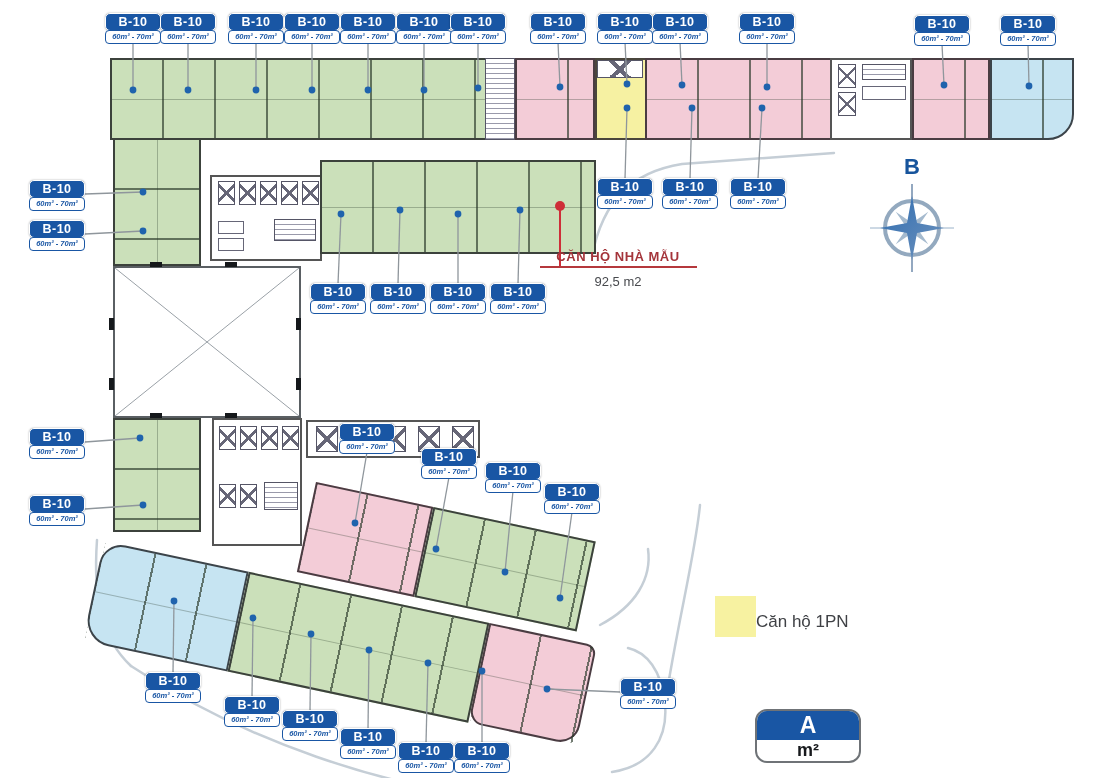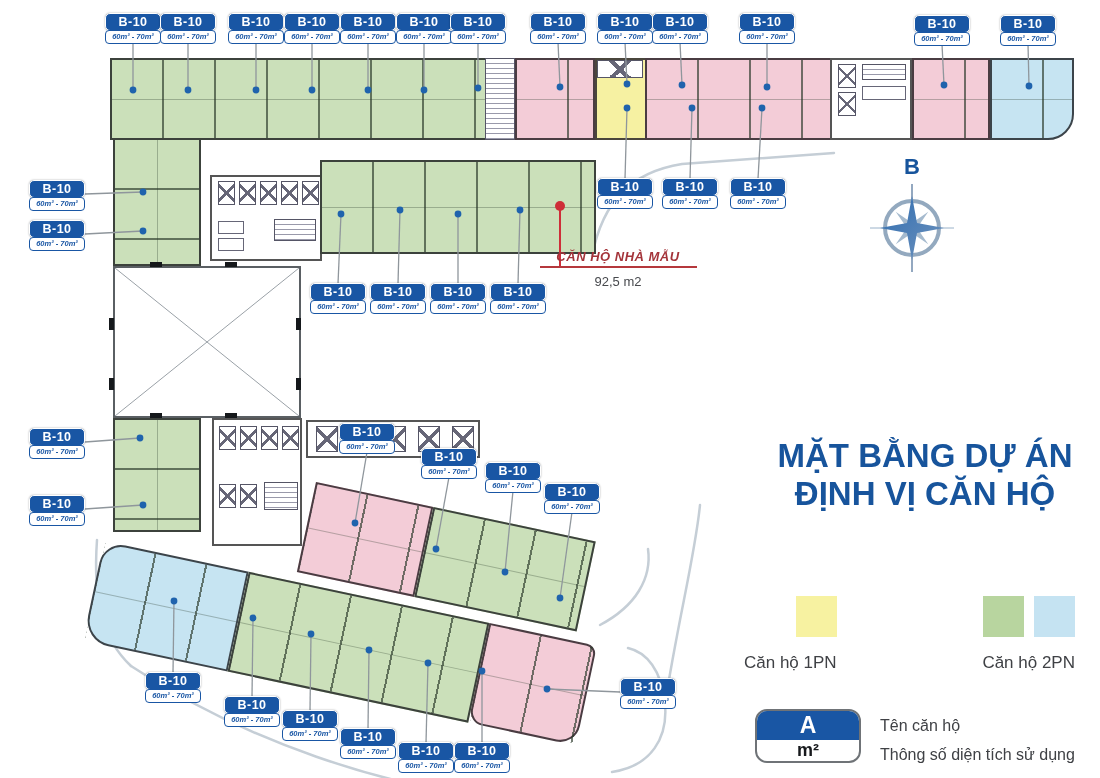--- a/index.html
+++ b/index.html
@@ -29,27 +29,27 @@
   
   .chip{position:absolute;width:56px;z-index:6;cursor:pointer;}
   .chip-code{background:#1956a4;color:#fff;font-weight:800;font-size:12.5px;height:16px;line-height:16px;
      text-align:center;border-radius:5px;border:1px solid #fff;box-shadow:0 0 2px rgba(0,0,0,.35);letter-spacing:.5px;}
   .chip-area{margin-top:-1px;background:#fff;border:1px solid #1956a4;border-radius:4px;font-size:7.5px;
      font-weight:700;font-style:italic;color:#1956a4;height:12px;line-height:12px;text-align:center;}
   
   .ann-dot{position:absolute;width:10px;height:10px;border-radius:50%;background:#ce2e38;z-index:7;}
   .ann-line{position:absolute;width:2px;background:#ce2e38;z-index:7;}
   .ann-underline{position:absolute;height:2px;background:#b5383c;z-index:7;}
-  .ann-t1{position:absolute;font-size:13px;font-weight:700;color:#a4343a;letter-spacing:.5px;text-align:center;z-index:7;font-style:italic;}
+  .ann-t1{position:absolute;font-size:13px;font-weight:700;color:#a4343a;letter-spacing:.5px;text-align:center;z-index:7;}
   .ann-t2{position:absolute;font-size:13px;color:#47494d;text-align:center;z-index:7;}
   
   .compass-b{position:absolute;font-size:22px;font-weight:800;color:#17549c;text-align:center;z-index:6;}
   .ptitle{position:absolute;text-align:center;color:#17549c;font-weight:900;font-size:33px;line-height:38px;z-index:6;}
   #legend{position:absolute;left:715px;top:596px;width:360px;display:flex;justify-content:space-between;z-index:6;}
-  .lg-item{display:flex;flex-direction:column;align-items:flex-end;margin-left:29px;}
+  .lg-item{display:flex;flex-direction:row;align-items:flex-start;}
   .lg-swatches{display:flex;gap:10px;}
   .lg-swatch{width:41px;height:41px;}
   .lg-label{margin-top:16px;font-size:17px;color:#3f4145;white-space:nowrap;}
   .keybox{position:absolute;left:755px;top:709px;width:106px;height:54px;border:2px solid #6f7377;border-radius:12px;
      overflow:hidden;background:#fff;z-index:6;box-sizing:border-box;}
   .keybox-top{height:29px;background:#1956a4;color:#fff;font-weight:800;font-size:23px;line-height:29px;text-align:center;}
   .keybox-bottom{height:21px;color:#17191c;font-weight:800;font-size:18px;line-height:21px;text-align:center;}
   .keytext{position:absolute;left:880px;top:711px;font-size:16px;color:#3f4145;line-height:29px;z-index:6;white-space:nowrap;}
 </style>
 </head>
@@ -370,43 +370,28 @@
           <stop offset="1" stop-color="#6f93bd"></stop>
       </linearGradient>
     </defs>
     <line x1="44" y1="0" x2="44" y2="88" stroke="#6f8bab" stroke-width="1.5"></line>
     <line x1="2" y1="44" x2="86" y2="44" stroke="#9ab2c9" stroke-width="1"></line>
     <circle cx="44" cy="44" r="27" fill="none" stroke="#93a9bf" stroke-width="4"></circle>
     <polygon fill="#a5bace" points="60.3,27.7 49,44 60.3,60.3 44,49 27.7,60.3 39,44 27.7,27.7 44,39"></polygon>
     <polygon fill="url(#cg)" points="44,12 49,39 76,44 49,49 44,76 39,49 12,44 39,39"></polygon>
   </svg>
 
-  <div class="ptitle" style="left:755px;top:437px;width:340px">
-    <div>MẶT BẰNG DỰ ÁN</div>
-    <div>ĐỊNH VỊ CĂN HỘ</div>
-  </div>
 
   <div id="legend">
       <div class="lg-item">
         <div class="lg-swatches">
           <div class="lg-swatch" style="background: rgb(247, 242, 161);"></div>
         </div>
         <div class="lg-label">Căn hộ 1PN</div>
       </div>
-      <div class="lg-item">
-        <div class="lg-swatches">
-          <div class="lg-swatch" style="background: rgb(184, 213, 159);"></div>
-          <div class="lg-swatch" style="background: rgb(197, 227, 242);"></div>
-        </div>
-        <div class="lg-label">Căn hộ 2PN</div>
-      </div>
     </div>
 
   <div class="keybox">
     <div class="keybox-top">A</div>
     <div class="keybox-bottom">m²</div>
   </div>
-  <div class="keytext">
-    <div>Tên căn hộ</div>
-    <div>Thông số diện tích sử dụng</div>
-  </div>
 
 </div>
 
 </body></html>

